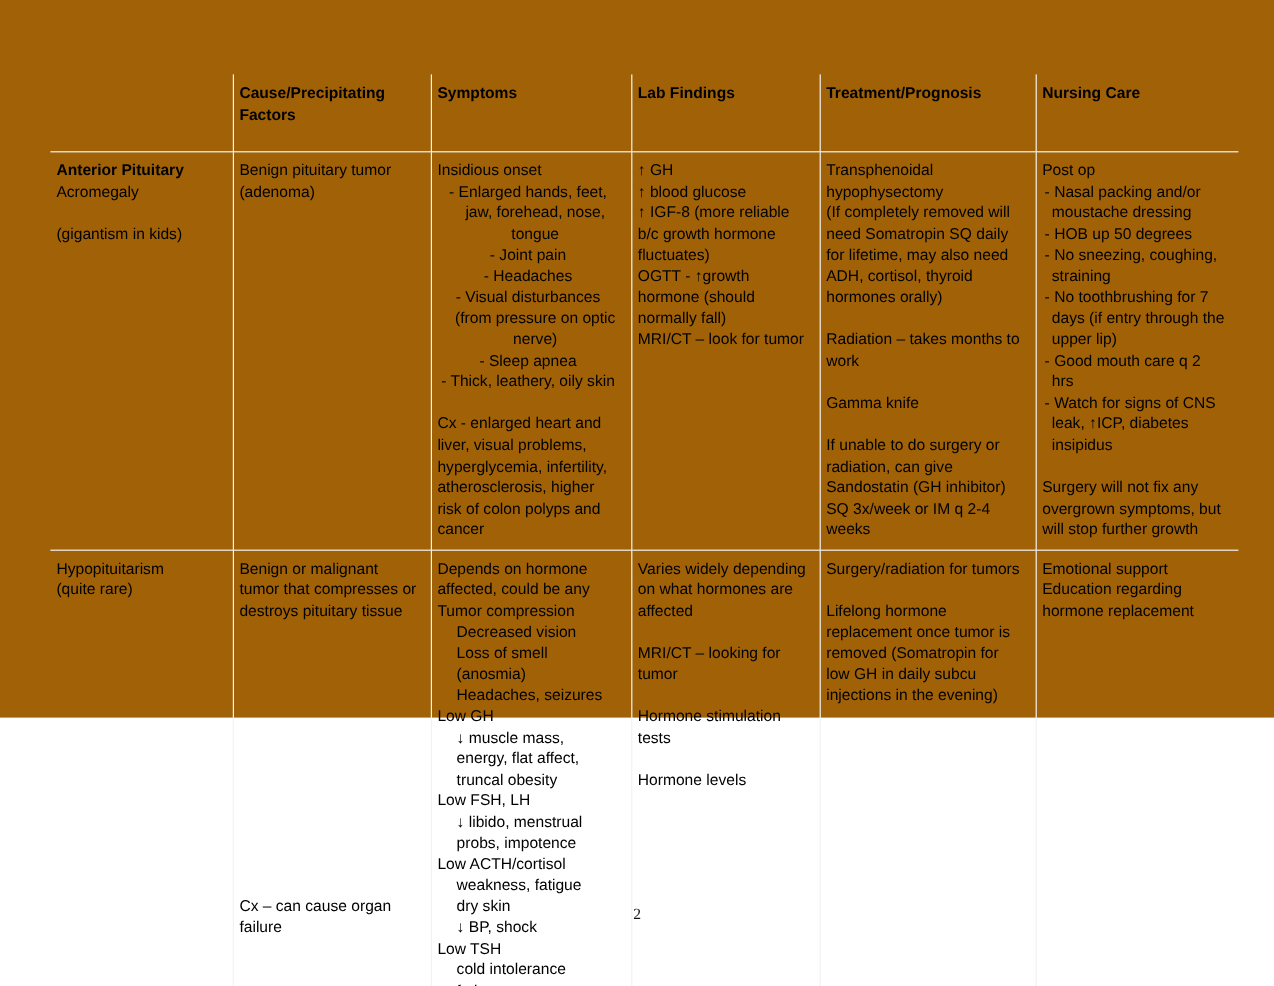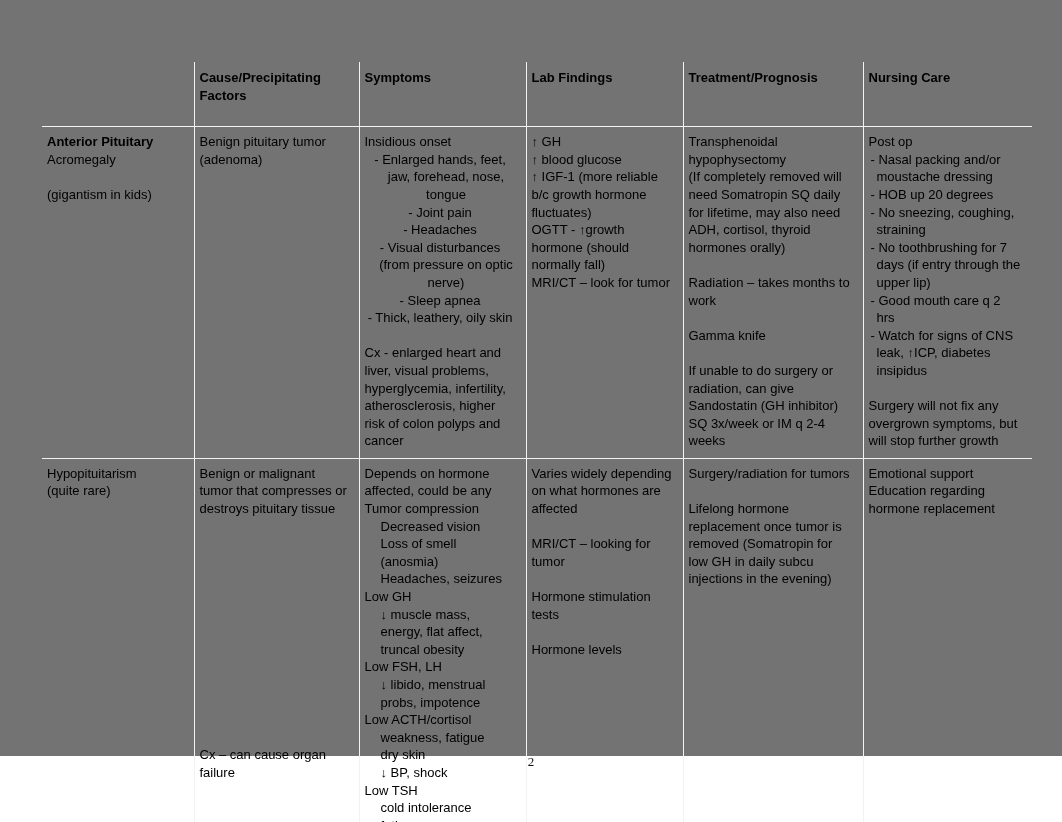--- a/index.html
+++ b/index.html
@@ -13,22 +13,22 @@
     font-family: "Liberation Sans", sans-serif;
     color: #000000;
     position: relative;
     overflow: hidden;
   }
   .page {
     position: absolute;
     left: 0;
     top: 0;
     width: 1062px;
-    height: 756px;
-    background: #737373;
+    height: 598px;
+    background: #a16207;
   }
   .table-wrap {
     position: absolute;
     left: 42px;
     top: 62px;
     width: 990px;
   }
   table.grid {
     border-collapse: collapse;
     width: 990px;
@@ -130,40 +130,40 @@
             <span class="hang">- Visual disturbances (from pressure on optic nerve)</span>
             <span class="hang">- Sleep apnea</span>
             <span class="hang">- Thick, leathery, oily skin</span>
             <span class="spacer"></span>
             <span class="line">Cx - enlarged heart and liver, visual problems, hyperglycemia, infertility, atherosclerosis, higher risk of colon polyps and cancer</span>
           </td>
 
           <td>
             <span class="line">↑ GH</span>
             <span class="line">↑ blood glucose</span>
-            <span class="line">↑ IGF-1 (more reliable b/c growth hormone fluctuates)</span>
+            <span class="line">↑ IGF-8 (more reliable b/c growth hormone fluctuates)</span>
             <span class="line">OGTT - ↑growth hormone (should normally fall)</span>
             <span class="line">MRI/CT – look for tumor</span>
           </td>
 
           <td>
             <span class="line">Transphenoidal hypophysectomy</span>
             <span class="line"> (If completely removed will need Somatropin SQ daily for lifetime, may also need ADH, cortisol, thyroid hormones orally)</span>
             <span class="spacer"></span>
             <span class="line">Radiation – takes months to work</span>
             <span class="spacer"></span>
             <span class="line">Gamma knife</span>
             <span class="spacer"></span>
             <span class="line">If unable to do surgery or radiation, can give Sandostatin (GH inhibitor) SQ 3x/week or IM q 2-4 weeks</span>
           </td>
 
           <td>
             <span class="line">Post op</span>
             <span class="indent1">- Nasal packing and/or moustache dressing</span>
-            <span class="indent1">- HOB up 20 degrees</span>
+            <span class="indent1">- HOB up 50 degrees</span>
             <span class="indent1">- No sneezing, coughing, straining</span>
             <span class="indent1">- No toothbrushing for 7 days (if entry through the upper lip)</span>
             <span class="indent1">- Good mouth care q 2 hrs</span>
             <span class="indent1">- Watch for signs of CNS leak, ↑ICP, diabetes insipidus</span>
             <span class="spacer"></span>
             <span class="line">Surgery will not fix any overgrown symptoms, but will stop further growth</span>
           </td>
         </tr>
 
         <tr>

